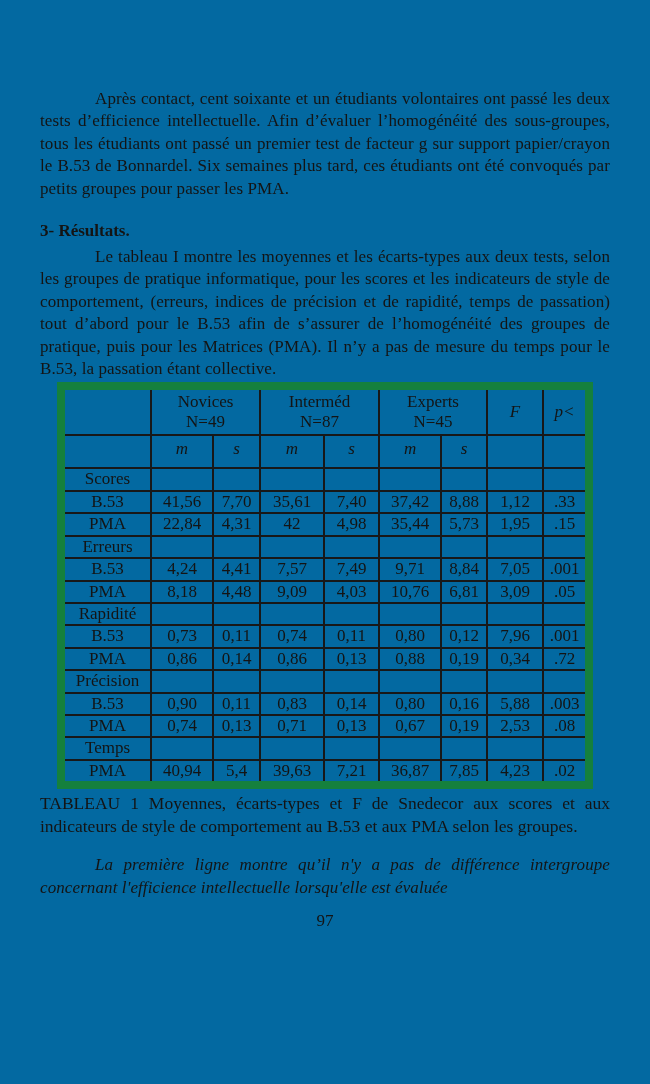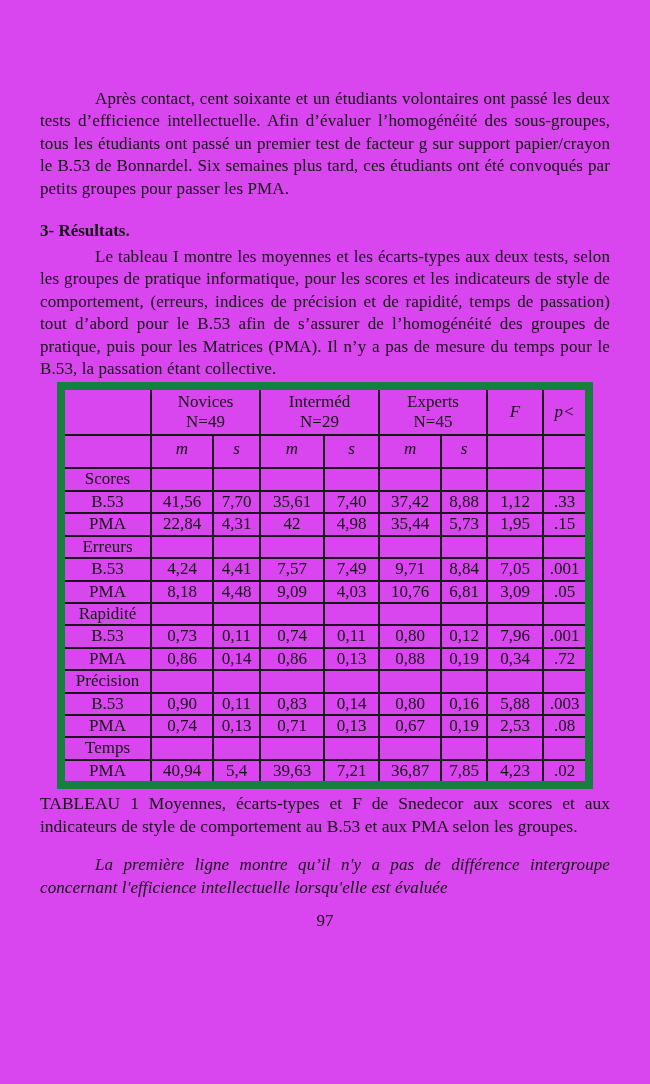--- a/index.html
+++ b/index.html
@@ -4,21 +4,21 @@
 <style>
   html, body {
     margin: 0;
     padding: 0;
     background: #ffffff;
   }
   .page {
     position: relative;
     width: 650px;
     height: 1084px;
-    background: #d946ef;
+    background: #0369a1;
     color: #141414;
     font-family: "Liberation Serif", serif;
     overflow: hidden;
   }
   .content {
     padding: 88px 40px 0 40px;
   }
   .body-text {
     margin: 0;
     font-size: 17px;
@@ -102,21 +102,21 @@
       </colgroup>
       <tbody>
         <tr class="group-header-row">
           <td></td>
           <td colspan="2">
             <div>Novices</div>
             <div>N=49</div>
           </td>
           <td colspan="2">
             <div>Interméd</div>
-            <div>N=29</div>
+            <div>N=87</div>
           </td>
           <td colspan="2">
             <div>Experts</div>
             <div>N=45</div>
           </td>
           <td><span class="italic">F</span></td>
           <td><span class="italic">p&lt;</span></td>
         </tr>
         <tr class="stat-header-row">
           <td></td>

